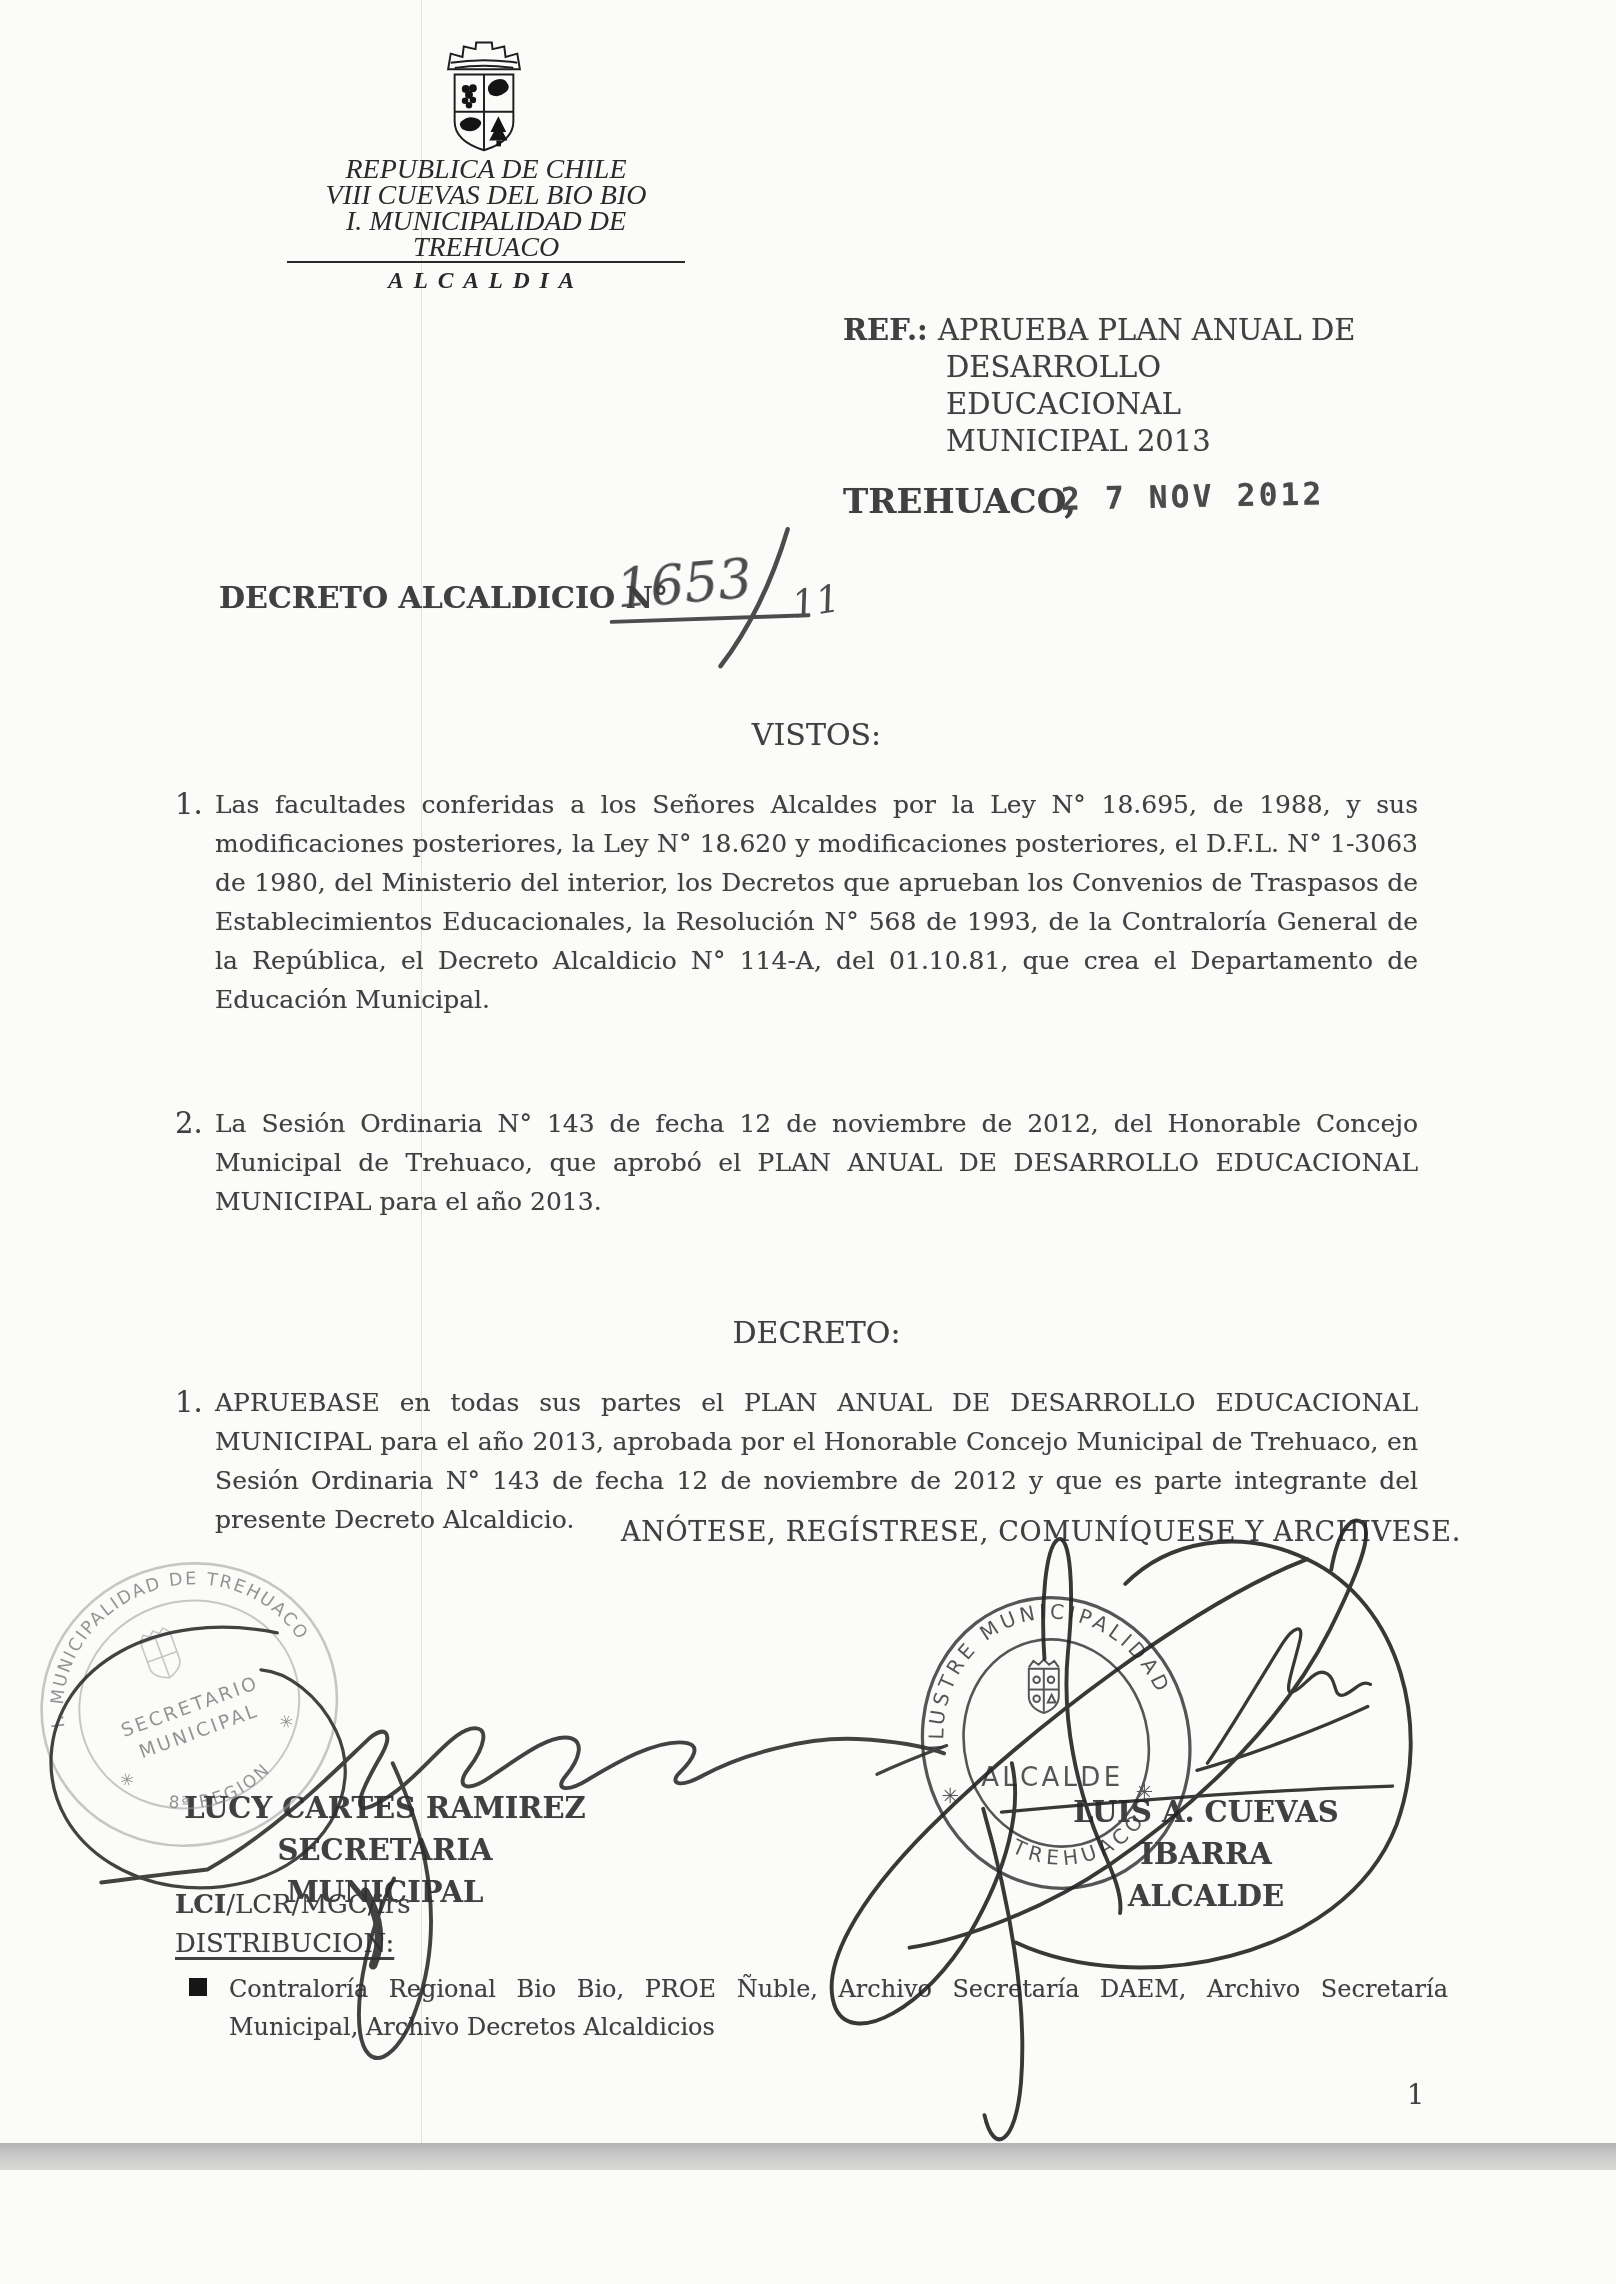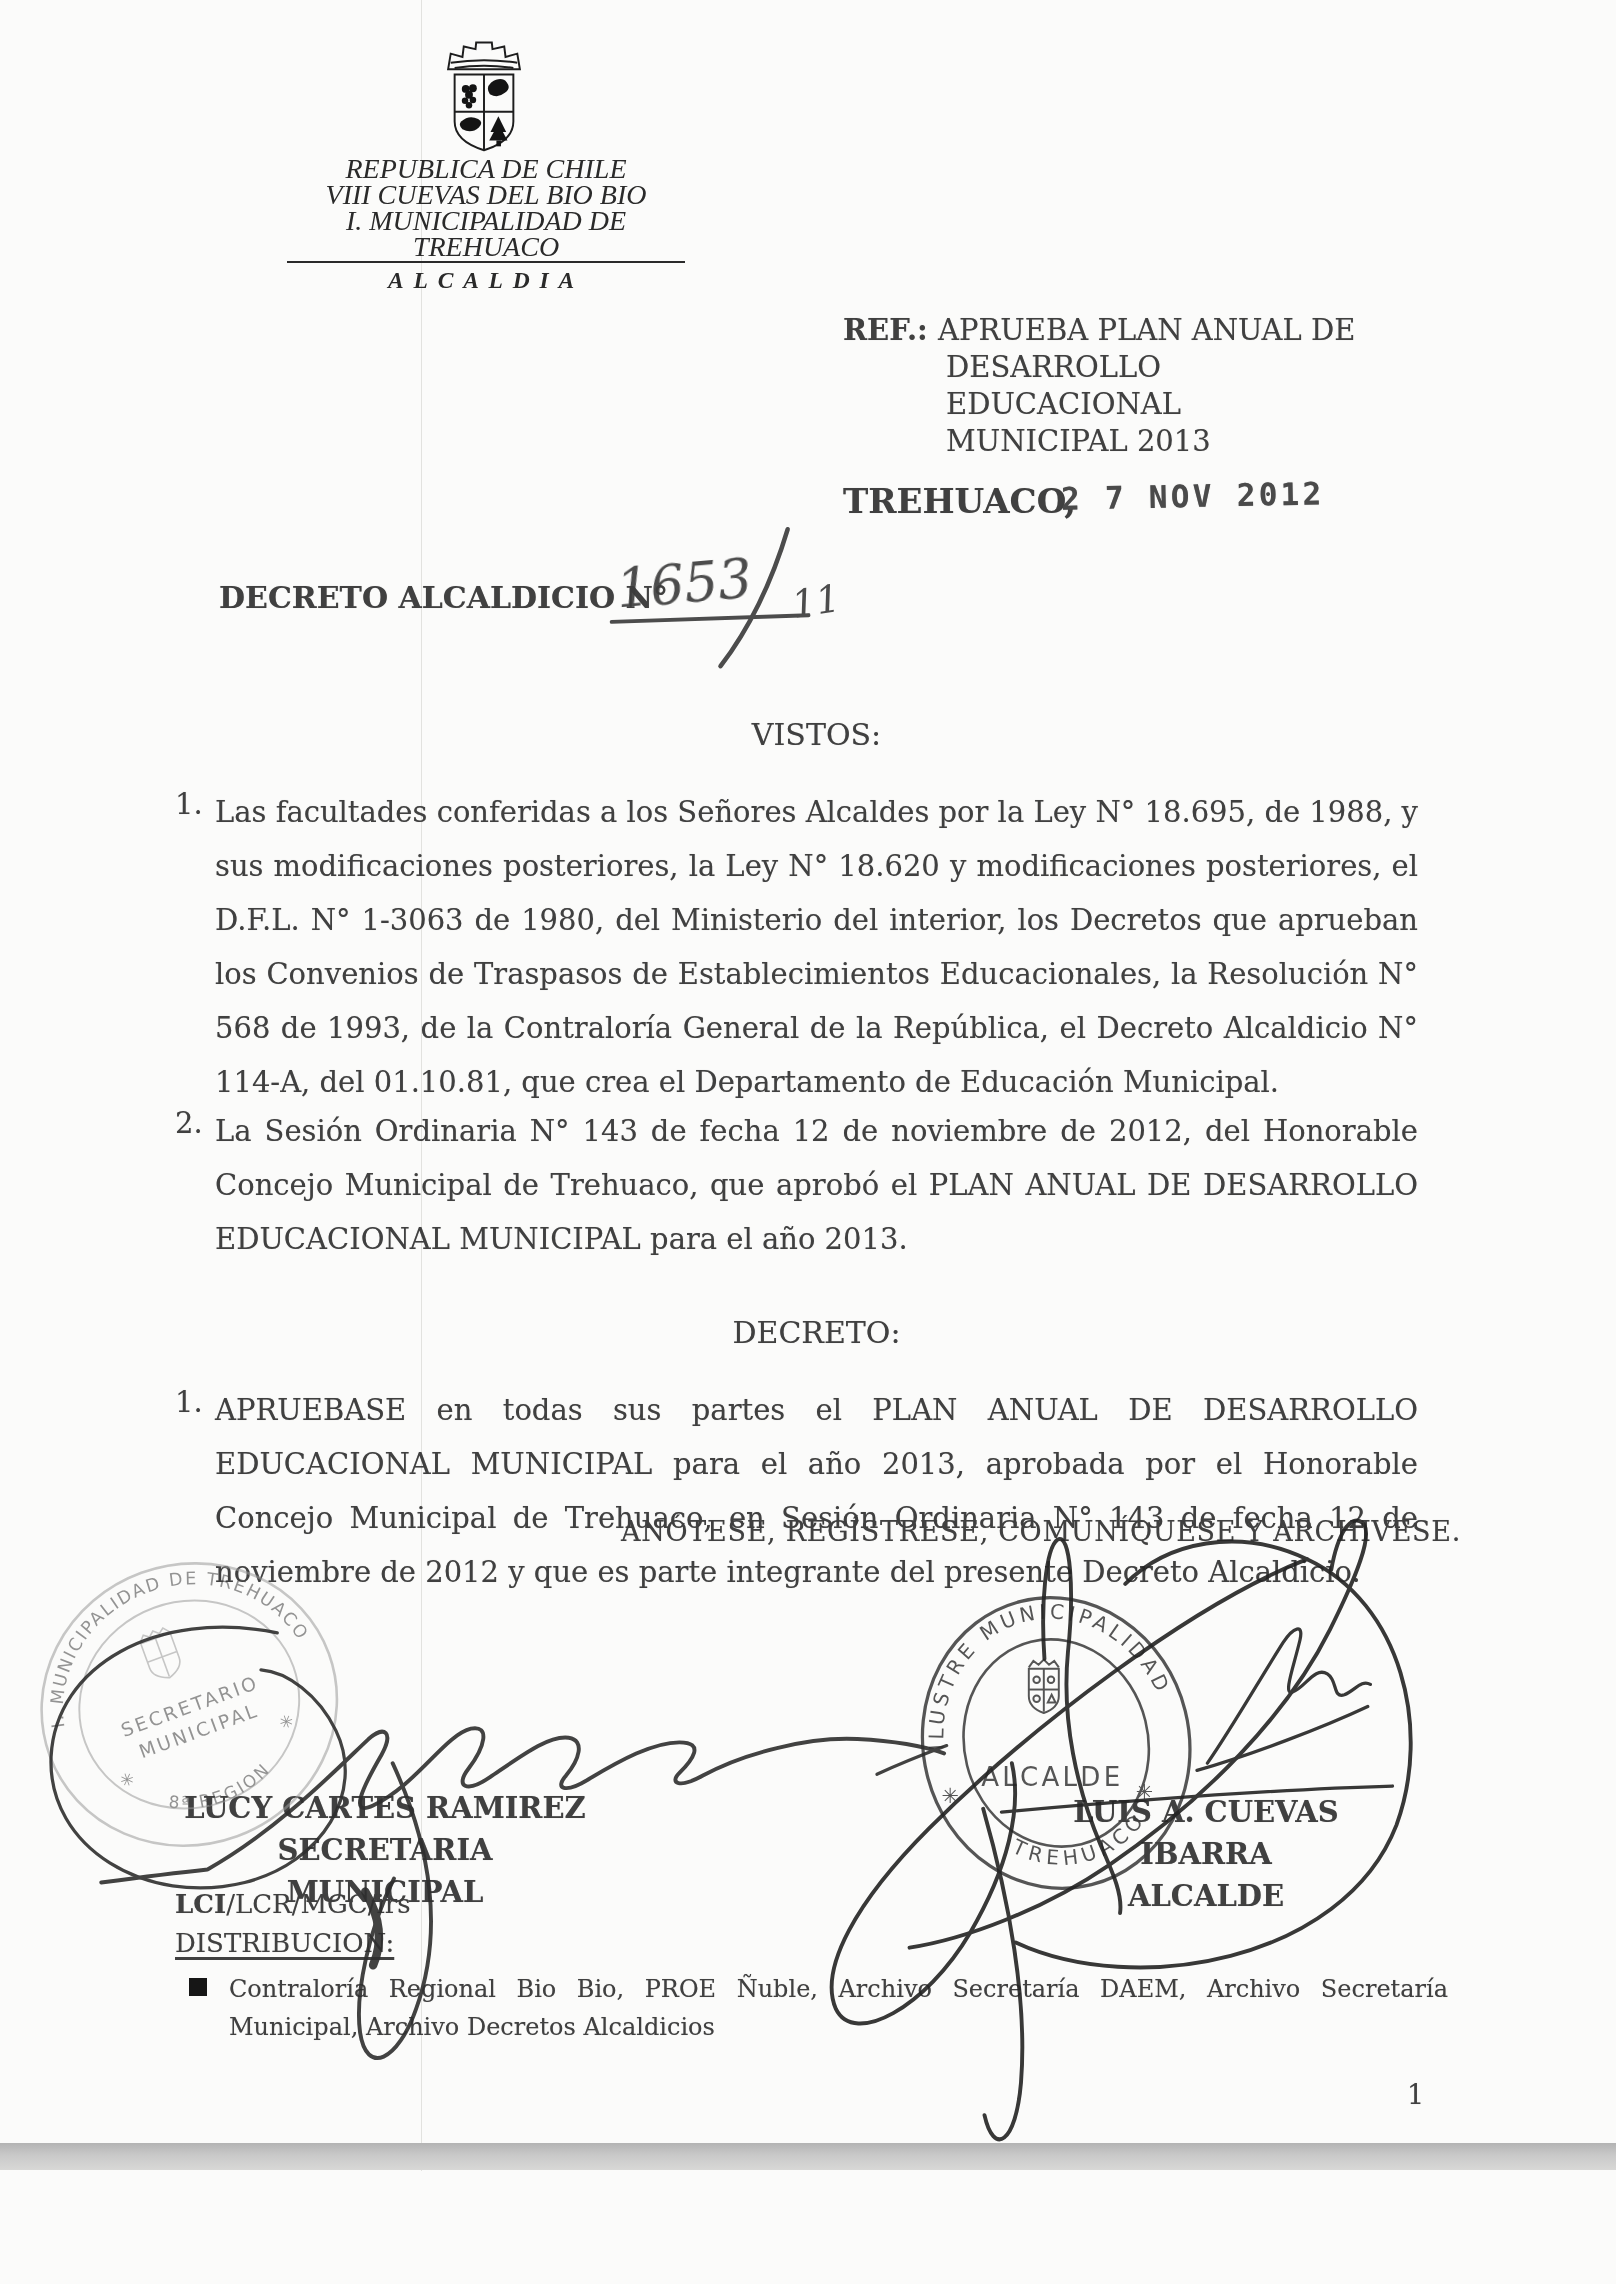--- a/index.html
+++ b/index.html
@@ -24,21 +24,21 @@
   .datestamp{left:1061px;top:478px;font-family:"DejaVu Sans Mono",monospace;font-weight:bold;font-size:31px;letter-spacing:3.3px;color:#4a4a4a;transform:rotate(-1.2deg);text-shadow:0 0 0.7px rgba(70,70,70,.5);}
 
   .decree-label{left:175px;top:580px;font-size:30px;font-weight:bold;margin-left:44px;}
 
   .heading{left:215px;width:1203px;text-align:center;font-size:30px;font-weight:normal;}
   .h-vistos{top:717px;}
   .h-decreto{top:1315px;}
 
   .item{left:175px;width:1243px;display:flex;}
   .item .num{width:40px;flex:0 0 40px;font-size:29px;line-height:39px;}
-  .item .txt{width:1203px;flex:0 0 1203px;font-size:29px;line-height:54px;text-align:justify;}
+  .item .txt{width:1203px;flex:0 0 1203px;font-size:25px;line-height:39px;text-align:justify;}
   .it-v1{top:785px;}
   .it-v2{top:1104px;}
   .it-d1{top:1383px;}
 
   .closing{left:621px;top:1516px;font-size:27px;font-weight:normal;letter-spacing:0.7px;}
 
   .sig-block{width:404px;text-align:center;font-weight:bold;}
   .sig-name{font-size:29px;line-height:42px;}
   .sig-title{font-size:29px;line-height:42px;}
   .sig-left{left:183px;top:1787px;}

